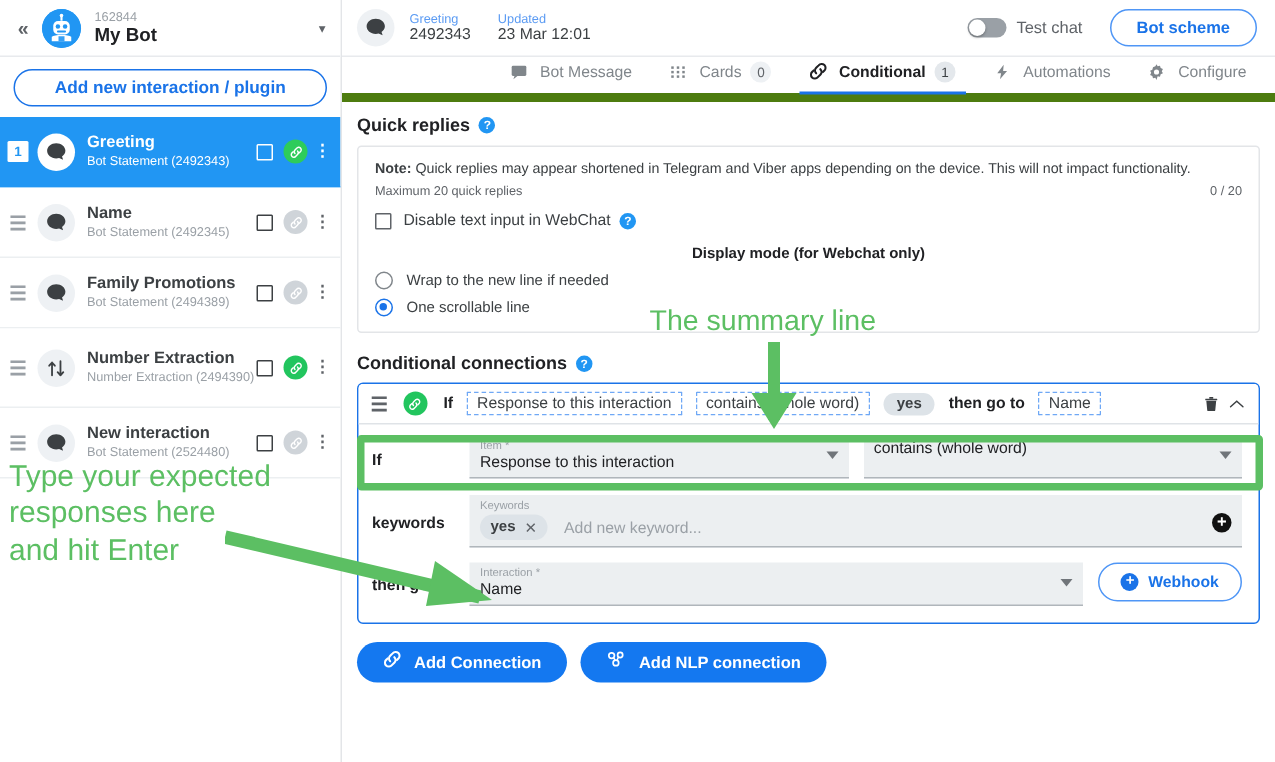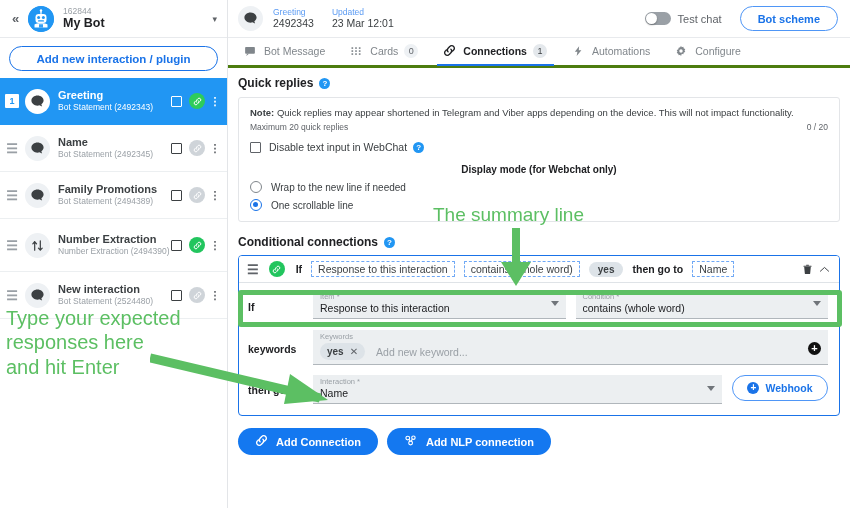--- a/index.html
+++ b/index.html
@@ -115,21 +115,21 @@
     position:absolute; left:1px; top:1px; width:11px; height:11px; border-radius:50%;
     background:#fff; box-shadow:0 1px 2px rgba(0,0,0,.3);
   }
   .toggle-label { font-size:11px; color:#5f6368; margin-left:7px; }
   .bot-scheme-btn {
     margin-left:18px; height:25px; padding:0 17px; border:1px solid #4f96f6;
     border-radius:13px; color:#1a73e8; font-size:11px; font-weight:700;
     display:flex; align-items:center; cursor:pointer; background:#fff;
   }
 
-  .tabs { height: 30px; display:flex; align-items:flex-end; border-bottom:3px solid #4d7c0f; padding-left:10px; }
+  .tabs { height: 30px; display:flex; align-items:flex-end; border-bottom:6px solid #4d7c0f; padding-left:10px;justify-content:flex-end; }
   .tab {
     display:flex; align-items:center; height:29px; padding: 0 13px 0 4px;
     cursor:pointer; position:relative; margin-right:6px;
   }
   .tab .t-ico { width:16px; display:flex; align-items:center; justify-content:center; color:#80868b; }
   .tab .t-label { font-size:10.5px; color:#80868b; margin-left:6px; }
   .tab .t-count {
     margin-left:6px; min-width:14px; height:14px; border-radius:7px; background:#eef1f4;
     color:#5f6368; font-size:9px; display:flex; align-items:center; justify-content:center; padding:0 4px;
   }
@@ -473,21 +473,21 @@
         <div class="t-label">Cards</div>
         <div class="t-count">0</div>
       </div>
       <div class="tab active">
         <div class="t-ico">
           <svg width="13" height="13" viewBox="0 0 16 16">
               <path d="M6.3 9.7a3.2 3.2 0 010-4.5l2-2a3.2 3.2 0 114.5 4.5l-1 1" stroke="currentColor" stroke-width="1.7" fill="none" stroke-linecap="round"></path>
               <path d="M9.7 6.3a3.2 3.2 0 010 4.5l-2 2a3.2 3.2 0 11-4.5-4.5l1-1" stroke="currentColor" stroke-width="1.7" fill="none" stroke-linecap="round"></path>
             </svg>
         </div>
-        <div class="t-label">Connections</div>
+        <div class="t-label">Conditional</div>
         <div class="t-count">1</div>
       </div>
       <div class="tab">
         <div class="t-ico">
           <svg width="12" height="12" viewBox="0 0 16 16">
               <path d="M9.5 1.5L3.8 9h3.4l-1 5.5L12.5 7H9z" fill="currentColor"></path>
             </svg>
         </div>
         <div class="t-label">Automations</div>
       </div>
@@ -573,21 +573,20 @@
 
           <div class="d-row">
             <div class="d-label">If</div>
             <div class="d-fields">
               <div class="mfield">
                 <div class="mlabel">Item *</div>
                 <div class="mvalue">Response to this interaction</div>
                 <div class="mcaret"></div>
               </div>
               <div class="mfield">
-                <div class="mlabel">Condition *</div>
                 <div class="mvalue">contains (whole word)</div>
                 <div class="mcaret"></div>
               </div>
             </div>
           </div>
 
           <div class="d-row" style="margin-top:2px">
             <div class="d-label" style="padding-top:22px">keywords</div>
             <div style="flex:1 1 auto">
               <div class="kw-field">

